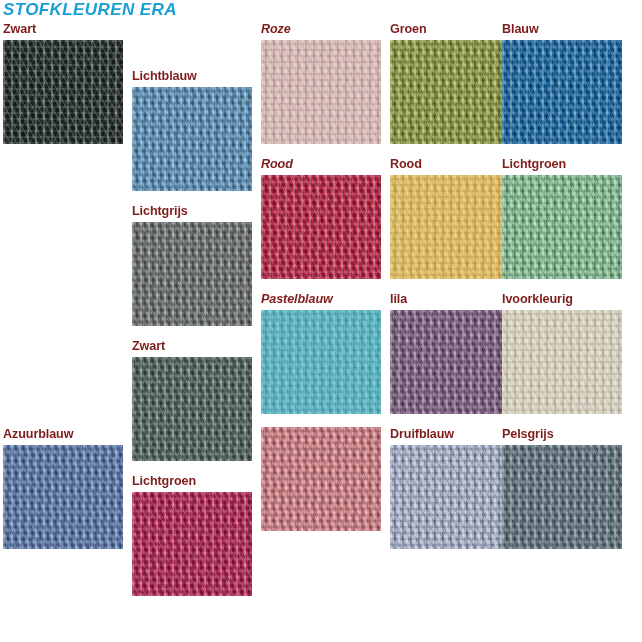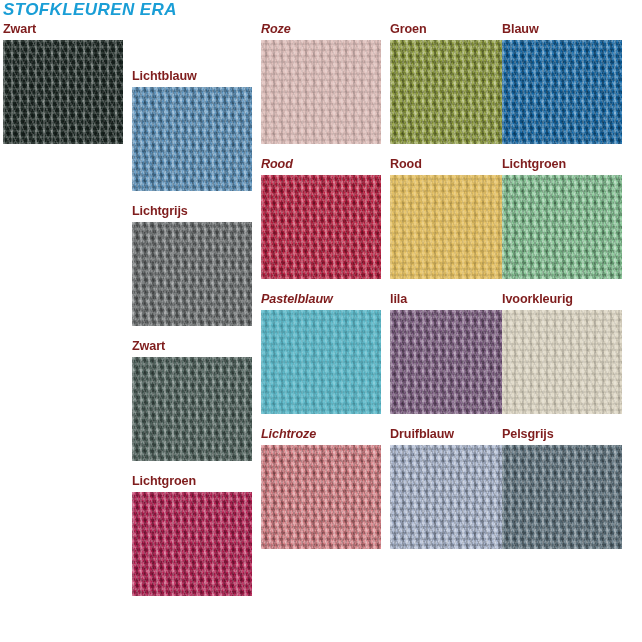--- a/index.html
+++ b/index.html
@@ -214,26 +214,29 @@
         <span class="swatch-label">lila</span>
         <span class="swatch weave-strong" style="background-color: rgb(125, 93, 130);"></span>
       </div>
       <div class="cell c4">
         <span class="swatch-label">Ivoorkleurig</span>
         <span class="swatch weave-soft" style="background-color: rgb(222, 215, 197);"></span>
       </div>
     </div>
 
     <div class="row">
+      <div class="cell c0">
+        <span class="swatch-label">Azuurblauw</span>
+        <span class="swatch weave-strong" style="background-color: rgb(88, 120, 174);"></span>
+      </div>
       <div class="cell c1">
         <span class="swatch-label">Lichtgroen</span>
         <span class="swatch weave-strong" style="background-color: rgb(183, 30, 82);"></span>
       </div>
       <div class="cell c2">
-        <span class="swatch-label">Lichtroze</span>
         <span class="swatch weave-strong" style="background-color: rgb(217, 127, 133);"></span>
       </div>
       <div class="cell c3">
         <span class="swatch-label">Druifblauw</span>
         <span class="swatch weave-strong" style="background-color: rgb(170, 183, 208);"></span>
       </div>
       <div class="cell c4">
         <span class="swatch-label">Pelsgrijs</span>
         <span class="swatch weave-strong" style="background-color: rgb(95, 116, 128);"></span>
       </div>

